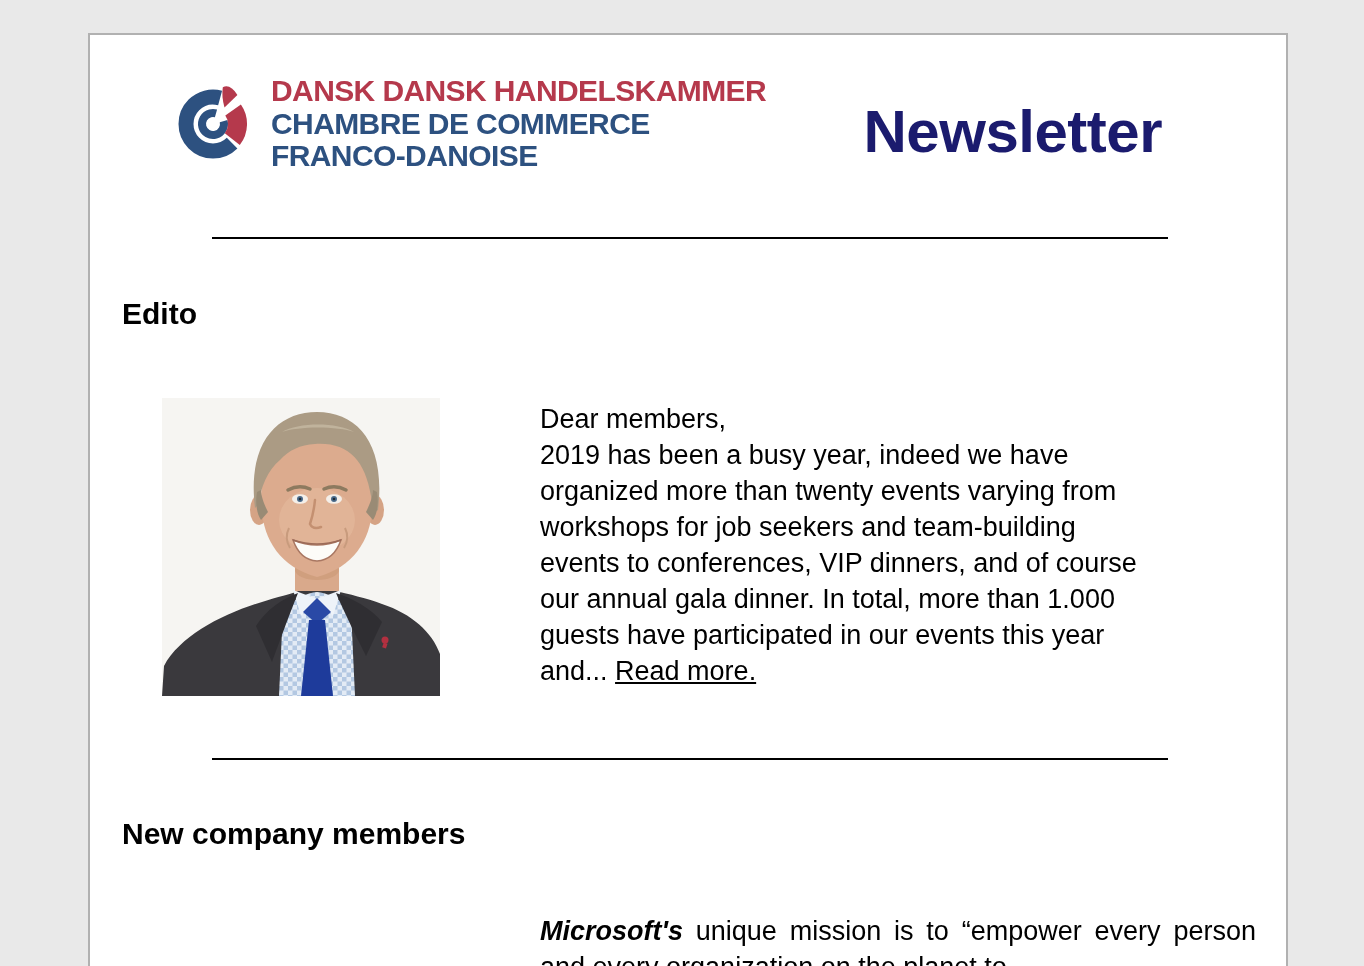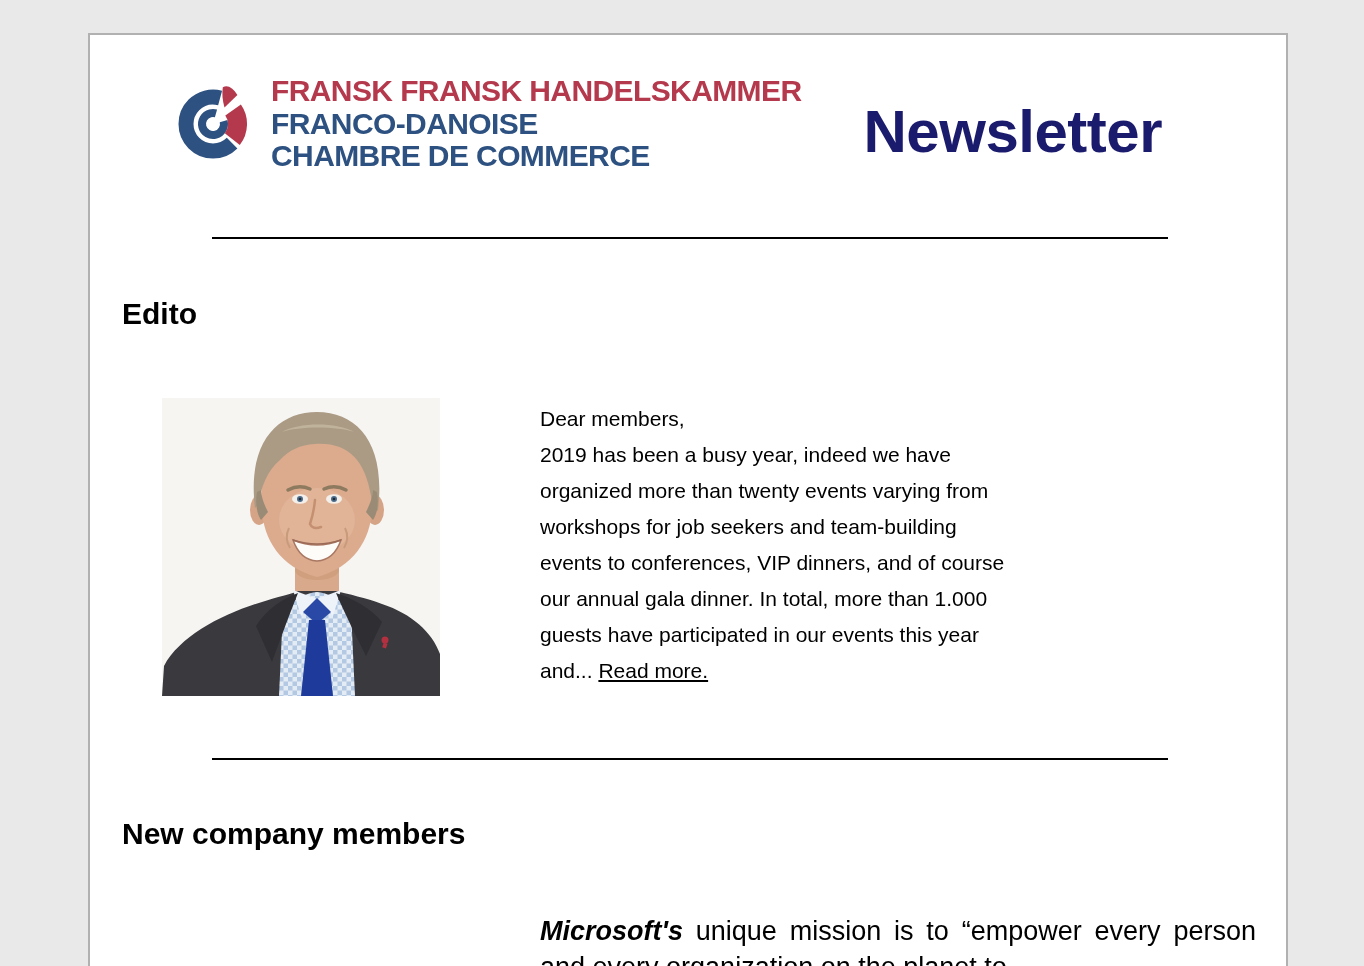--- a/index.html
+++ b/index.html
@@ -51,21 +51,21 @@
   .edito-heading { top:262px;text-align:center; }
   .ncm-heading   { top:782px; }
   
   .portrait {
     position:absolute; left:72px; top:363px;
     width:278px; height:298px;
   }
   .portrait svg { display:block; width:100%; height:100%; }
   .edito-body {
     position:absolute; left:450px; top:366px; width:770px;
-    font-size:21px; line-height:36px;
+    font-size:27px; line-height:36px;
     white-space:pre-line;
   }
   .edito-body a { color:#000; cursor:pointer; }
   
   .ms-body {
     position:absolute; left:450px; top:878px; width:716px;
     font-size:27px; line-height:36px;
     text-align:justify;
   }
   .ms-body strong { font-weight:bold;font-style:italic; }
@@ -82,23 +82,23 @@
         <circle cx="36" cy="50" r="27" fill="none" stroke="#2d5180" stroke-width="15" stroke-dasharray="112.8 56.8" transform="rotate(45 36 50)"></circle>
 
         <circle cx="36" cy="50" r="11" fill="none" stroke="#2d5180" stroke-width="8" stroke-dasharray="57.4 11.7" transform="rotate(-15 36 50)"></circle>
 
         <path d="M63.9 30.5 A34 34 0 0 1 62.8 70.9 L47.8 59.2 A15 15 0 0 0 48.3 41.4 Z" fill="#b5394c"></path>
 
         <path d="M45.8 13.3 Q53 9.5 60.4 20.9 L47.5 33.6 Q44.4 23 45.8 13.3 Z" fill="#b5394c"></path>
       </svg>
     </span>
     <span class="logo-text">
-      <span class="logo-line-red" style="display:block">FRANSK FRANSK HANDELSKAMMER</span>
+      <span class="logo-line-red" style="display:block">DANSK DANSK HANDELSKAMMER</span>
+      <span class="logo-line-blue" style="display:block">CHAMBRE DE COMMERCE</span>
       <span class="logo-line-blue" style="display:block">FRANCO-DANOISE</span>
-      <span class="logo-line-blue" style="display:block">CHAMBRE DE COMMERCE</span>
     </span>
   </div>
 
   <div class="newsletter-title">Newsletter</div>
 
   <div class="divider divider-top"></div>
 
   <h2 class="section-heading edito-heading">Edito</h2>
 
   <div class="portrait">

